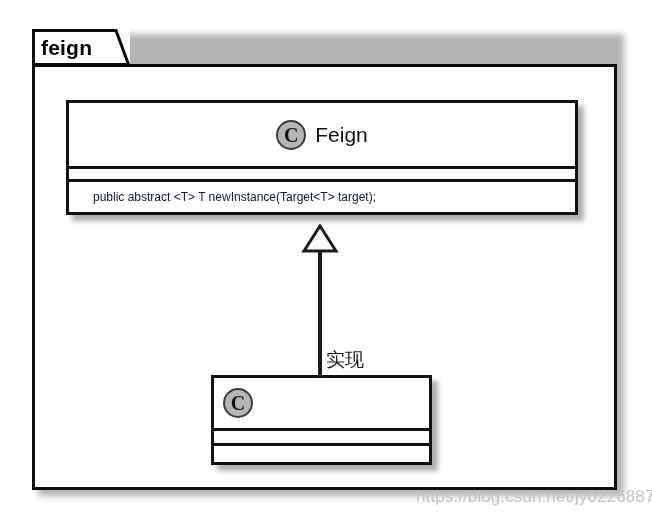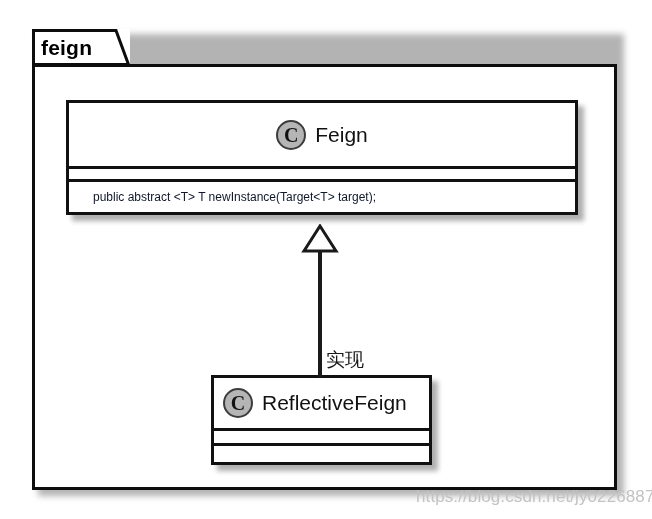--- a/index.html
+++ b/index.html
@@ -195,21 +195,20 @@
     <svg width="40" height="30" viewBox="0 0 40 30">
       <path d="M20,2 L36,27 L4,27 Z" fill="#ffffff" stroke="#1a1a1a" stroke-width="3" stroke-linejoin="miter"></path>
     </svg>
   </div>
   <div class="gen-label" style="left:326px; top:300px;margin-top:47px;">实现</div>
 
   <div class="uml-shadow" style="left:217px; top:381px; width:221px; height:90px;"></div>
   <div class="uml-class" style="left:211px; top:375px; width:221px; height:90px;">
     <div class="uml-compartment uml-title left" style="height:50px;">
       <span class="class-icon">C</span>
-      <span class="class-name">ReflectiveFeign</span>
     </div>
     <div class="uml-compartment" style="height:15px;"></div>
     <div class="uml-compartment" style="height:19px;"></div>
   </div>
 
   <div class="watermark">https://blog.csdn.net/jy02268879</div>
 
 </div>
 
 </body></html>

